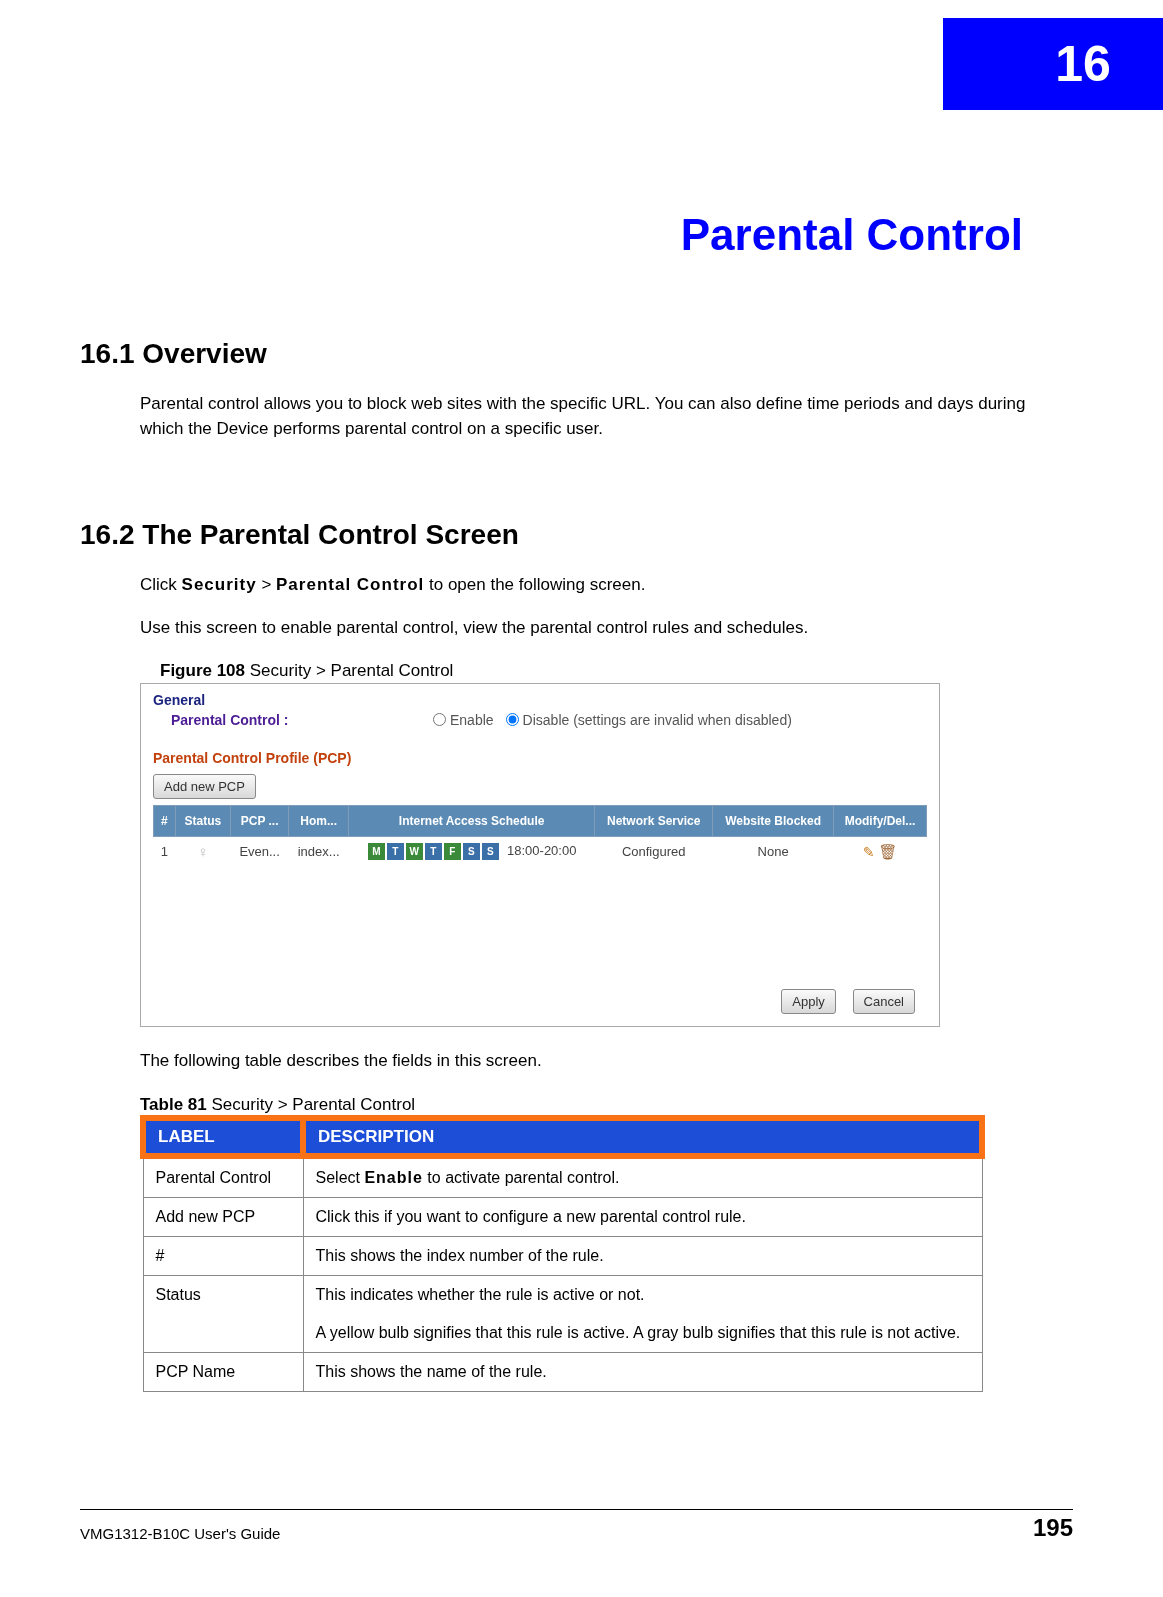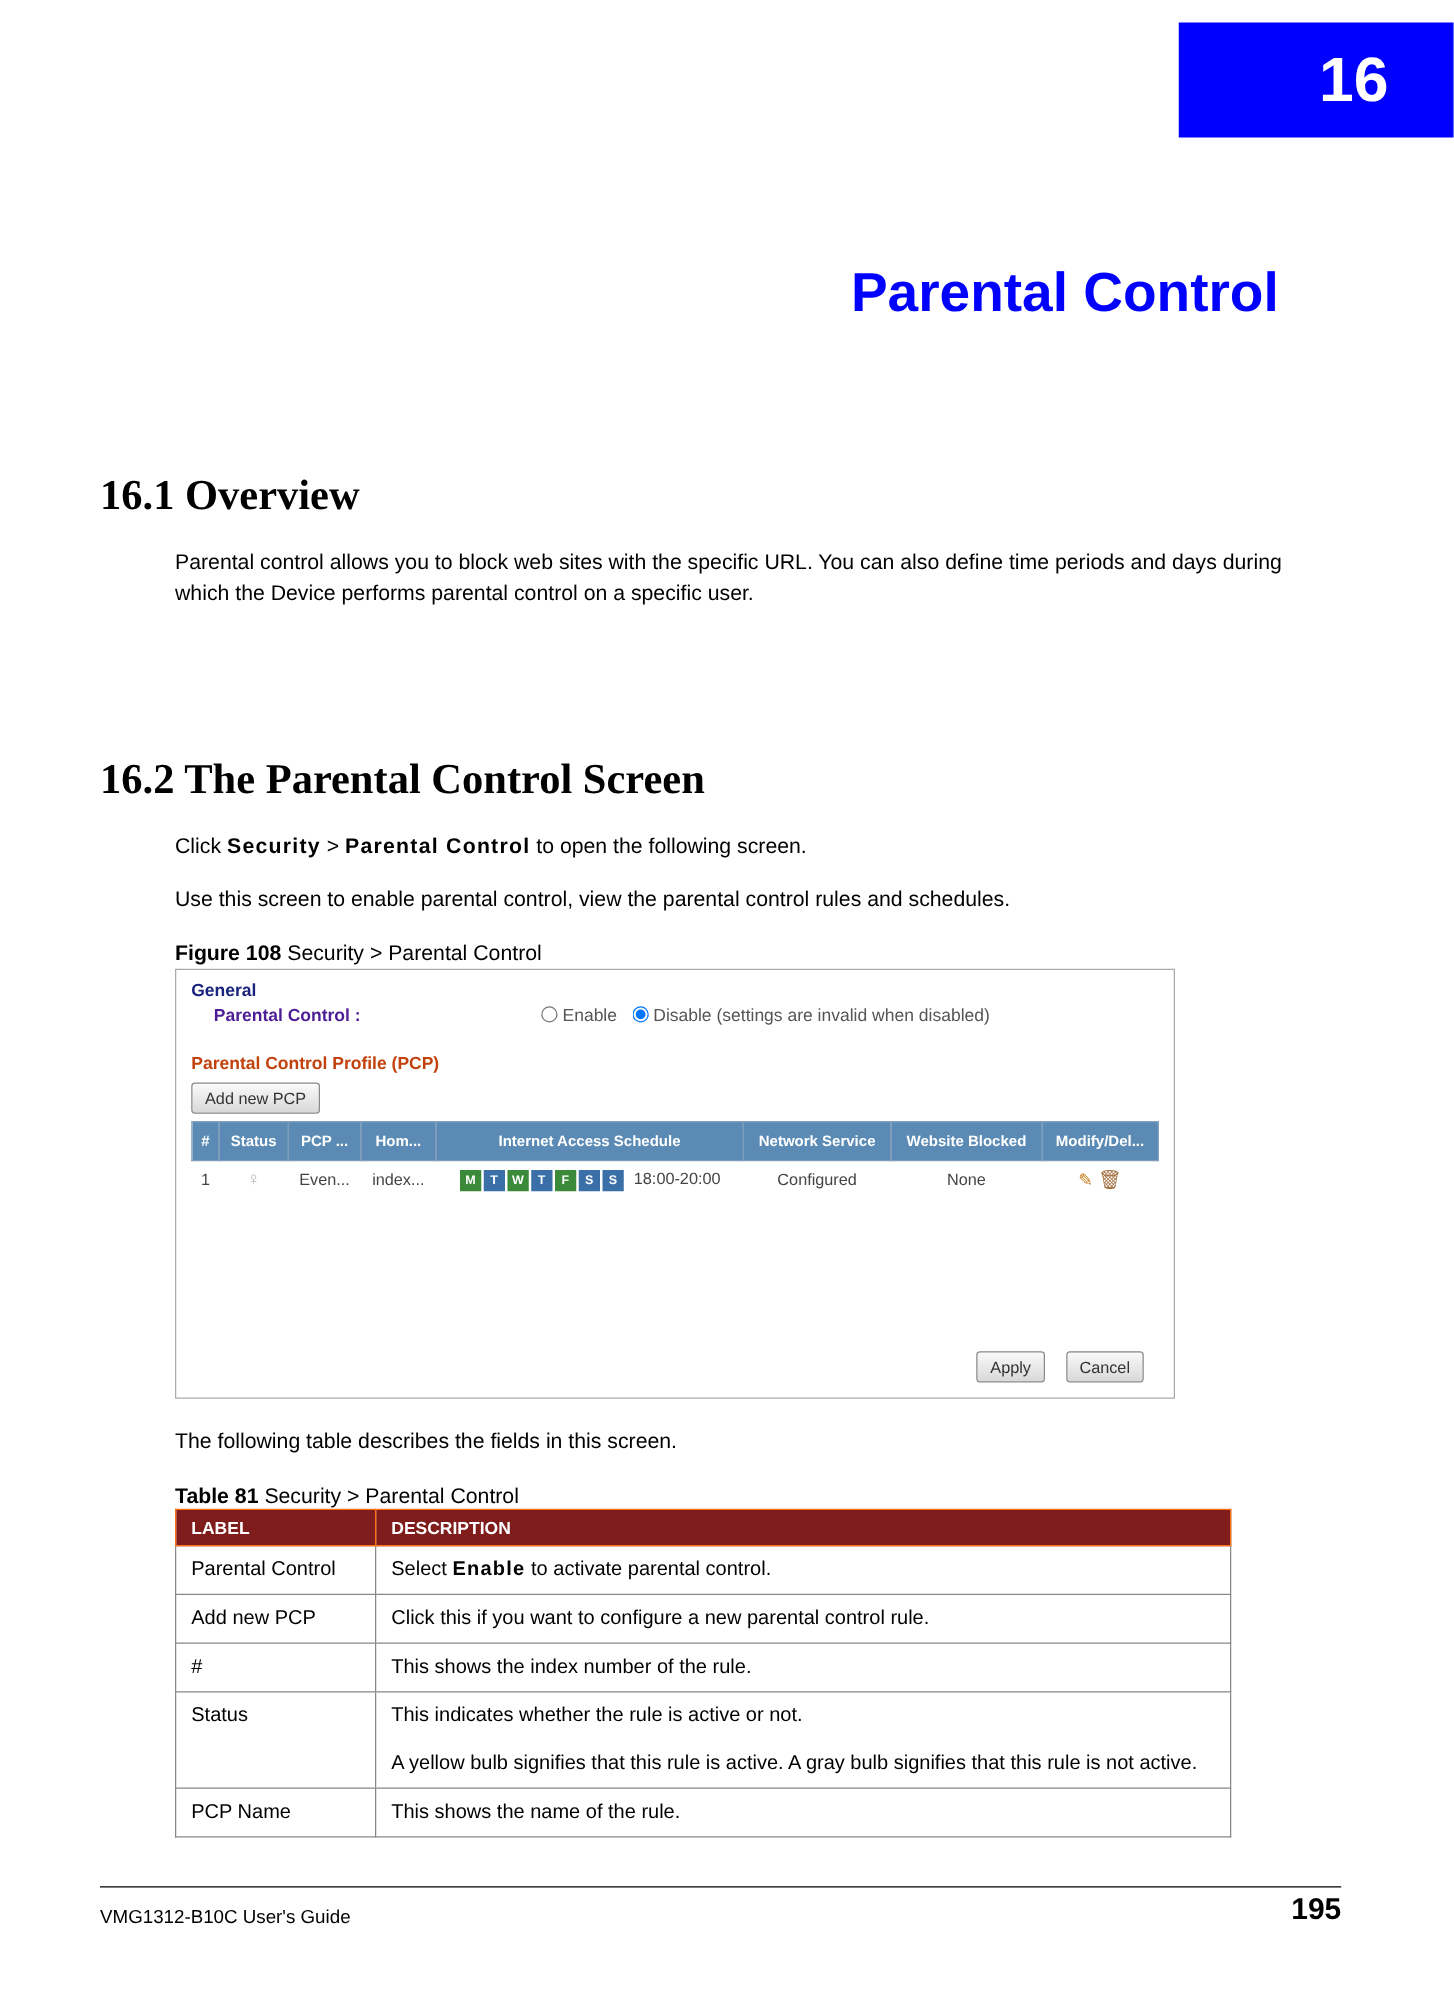--- a/index.html
+++ b/index.html
@@ -46,34 +46,34 @@
   .chapter-title {
     color: #0000ff;
     font-size: 44px;
     font-weight: bold;
     font-family: Arial, sans-serif;
     text-align: right;
     margin-top: 180px;
     margin-right: 50px;
   }
   .section-heading {
-    font-family: Liberation Serif, serif;
-    font-size: 34px;
-    font-weight: bold;
-    margin-top: 118px;
+    font-family: Liberation Sans, sans-serif;
+    font-size: 28px;
+    font-weight: bold;
+    margin-top: 78px;
     margin-bottom: 22px;
   }
   .body-text {
     margin-left: 60px;
     line-height: 1.45;
     margin-bottom: 18px;
   }
   .bold { font-weight: bold; letter-spacing: 1px; }
   .figure-caption {
-    margin-left: 60px;
+    margin-left: 80px;
     margin-top: 20px;
     margin-bottom: 2px;
   }
   .screenshot {
     margin-left: 60px;
     border: 1px solid #aaa;
     width: 800px;
     height: 344px;
     background: #fff;
     position: relative;
@@ -160,27 +160,27 @@
     margin-top: 22px;
     margin-bottom: 0;
   }
   .desc-table {
     margin-left: 60px;
     border-collapse: collapse;
     width: 845px;
     font-size: 16px;
   }
   .desc-table th {
-    background: #7f1d1d;
+    background: #1d4ed8;
     color: #fff;
     text-align: left;
     padding: 6px 12px;
-    border: 1px solid #f97316;
-    font-family: Arial, sans-serif;
-    font-size: 14px;
+    border: 6px solid #f97316;
+    font-family: Arial, sans-serif;
+    font-size: 17px;
   }
   .desc-table th.label-col { width: 160px; }
   .desc-table td {
     border: 1px solid #888;
     padding: 7px 12px;
     vertical-align: top;
     line-height: 1.5;
   }
   .footer {
     position: absolute;

